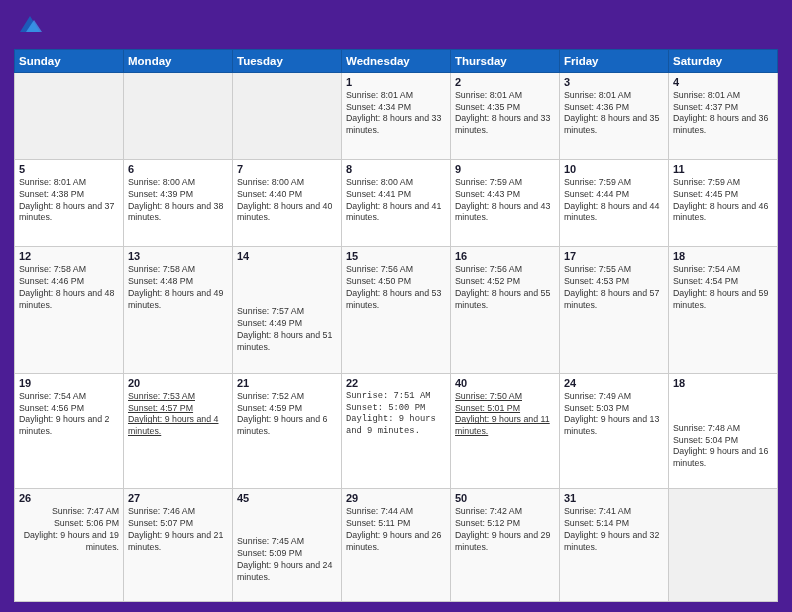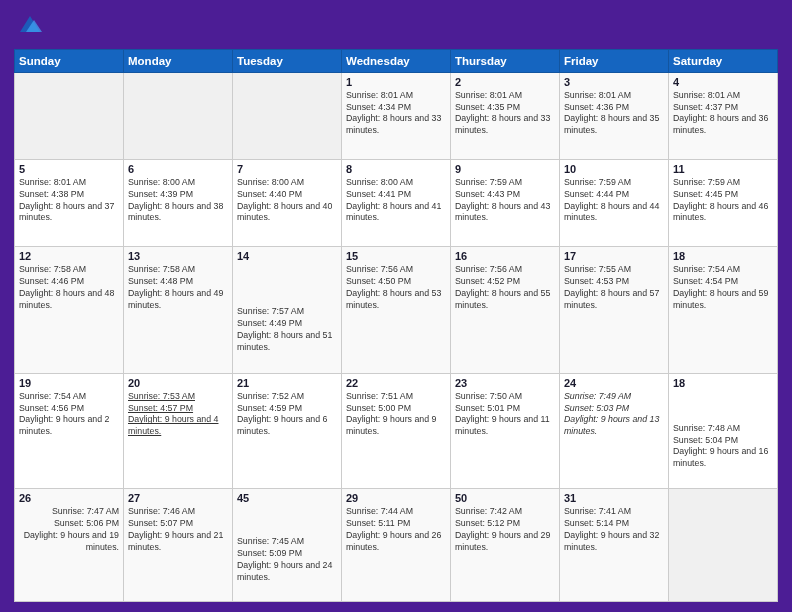--- a/index.html
+++ b/index.html
@@ -267,33 +267,33 @@
 Daylight: 9 hours and 4 minutes.</div>
           </td>
           <td>
             <span class="day-number">21</span>
             <div class="day-info" style="white-space: pre-line;">Sunrise: 7:52 AM
 Sunset: 4:59 PM
 Daylight: 9 hours and 6 minutes.</div>
           </td>
           <td>
             <span class="day-number">22</span>
-            <div class="day-info" style="white-space: pre-line;">Sunrise: 7:51 AM
+            <div class="day-info" style="white-space: pre-line; font-family: Liberation Mono, monospace;">Sunrise: 7:51 AM
 Sunset: 5:00 PM
 Daylight: 9 hours and 9 minutes.</div>
           </td>
           <td>
-            <span class="day-number">23</span>
-            <div class="day-info" style="white-space: pre-line;">Sunrise: 7:50 AM
+            <span class="day-number">40</span>
+            <div class="day-info" style="white-space: pre-line; text-decoration: underline;">Sunrise: 7:50 AM
 Sunset: 5:01 PM
 Daylight: 9 hours and 11 minutes.</div>
           </td>
           <td>
             <span class="day-number">24</span>
-            <div class="day-info" style="white-space: pre-line; font-style: italic;">Sunrise: 7:49 AM
+            <div class="day-info" style="white-space: pre-line;">Sunrise: 7:49 AM
 Sunset: 5:03 PM
 Daylight: 9 hours and 13 minutes.</div>
           </td>
           <td>
             <span class="day-number">18</span>
             <div class="day-info" style="white-space: pre-line; margin-top: 34px;">Sunrise: 7:48 AM
 Sunset: 5:04 PM
 Daylight: 9 hours and 16 minutes.</div>
           </td>
         </tr>

